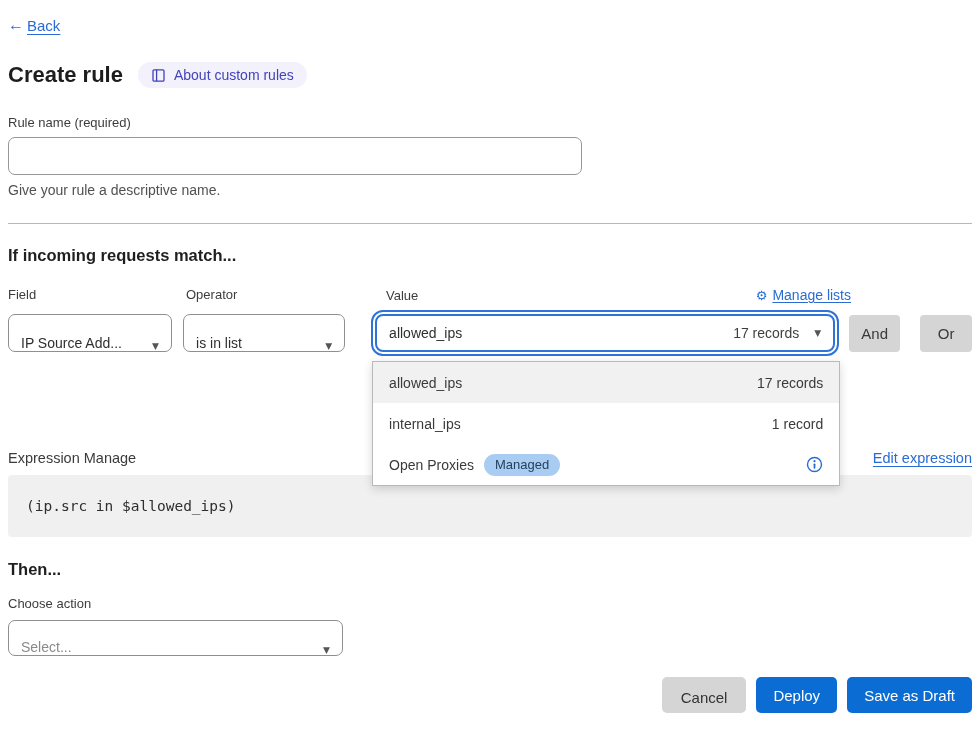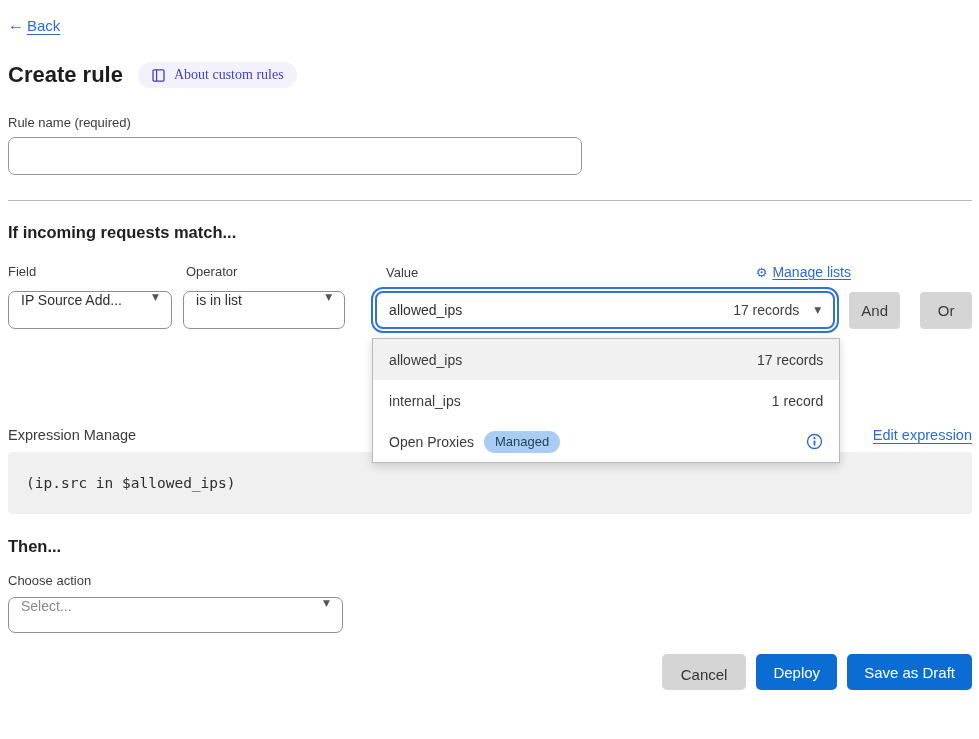--- a/index.html
+++ b/index.html
@@ -19,21 +19,21 @@
   .back-row{padding-top:16px;}
   .back-link{display:inline-flex;align-items:center;gap:3px;color:var(--link-blue);
     font-size:15px;cursor:pointer;text-decoration:none;}
   .back-link .arrow{font-size:16px;line-height:1;}
   .back-link .back-text{text-decoration:underline;text-underline-offset:3px;}
 
   
   .title-row{margin-top:28px;display:flex;align-items:center;gap:15px;}
   .page-title{font-size:22px;font-weight:700;color:#1d1d1d;}
   .about-badge{display:inline-flex;align-items:center;gap:8px;background:var(--badge-bg,#f2f1fc);
-    color:var(--badge-text,#4242ba);font-size:14px;padding:5px 13px;border-radius:15px;cursor:pointer;font-family:Liberation Serif, serif;}
+    color:var(--badge-text,#4242ba);font-size:14px;padding:5px 13px;border-radius:15px;cursor:pointer;}
   .about-badge svg{display:block;}
 
   
   .field-label{font-size:13px;color:#3c3c3c;}
   .rule-name-label{margin-top:27px;}
   .rule-name-input{margin-top:7px;width:574px;height:38px;border:1px solid #979797;
     border-radius:7px;font-size:14px;padding:0 11px;color:#333;display:block;outline:none;
     font-family:"Liberation Sans","DejaVu Sans",sans-serif;}
   .helper-text{margin-top:7px;font-size:14px;color:#515151;}
 
@@ -49,21 +49,21 @@
   .col-value{width:470px;margin-right:14px;position:relative;margin-left:20px;}
   .label-row{display:flex;margin-bottom:11px;}
   .label-row .col-value{display:flex;justify-content:space-between;align-items:baseline;}
   .label-row .col-value .field-label{padding-left:5px;}
   .manage-lists{display:inline-flex;align-items:center;gap:5px;color:var(--link-blue);
     font-size:14px;cursor:pointer;}
   .manage-lists .link-text{text-decoration:underline;text-underline-offset:2px;}
   .gear{font-size:13px;line-height:1;font-family:"DejaVu Sans",sans-serif;}
 
   .select-box{height:38px;border:1px solid #8f8f8f;border-radius:7px;background:#fff;
-    display:flex;align-items:flex-start;padding:0 12px;font-size:14px;color:#2f2f2f;cursor:pointer;}
+    display:flex;align-items:flex-end;padding:0 12px;font-size:14px;color:#2f2f2f;cursor:pointer;}
   .select-box .caret{margin-left:auto;color:#555;font-size:9px;font-family:"DejaVu Sans",sans-serif;}
 
   .value-combo{height:38px;background:#fff;border:2px solid var(--focus-blue);border-radius:8px;
     outline:2px solid var(--focus-blue);outline-offset:2px;display:flex;align-items:center;
     padding:0 12px;font-size:14px;color:#2f2f2f;cursor:pointer;}
   .value-combo .records{margin-left:auto;color:#3f3f3f;}
   .value-combo .caret{margin-left:15px;color:#555;font-size:9px;font-family:"DejaVu Sans",sans-serif;}
 
   .logic-btn{height:37px;border:none;border-radius:4px;background:#d5d5d5;color:#3a3a3a;
     font-size:15px;cursor:pointer;margin-top:1px;font-family:inherit;}
@@ -121,20 +121,21 @@
       <svg width="15" height="15" viewBox="0 0 15 15">
         <rect x="2" y="1.8" width="11" height="11.4" rx="1.2" fill="none" stroke="currentColor" stroke-width="1.3"></rect>
         <line x1="5.6" y1="1.8" x2="5.6" y2="13.2" stroke="currentColor" stroke-width="1.3"></line>
       </svg>
       <span>About custom rules</span>
     </span>
   </div>
 
   <div class="field-label rule-name-label">Rule name (required)</div>
   <input class="rule-name-input" type="text" value="" style="">
+  <div class="helper-text">Give your rule a descriptive name.</div>
 
   <hr class="divider">
 
   <div class="section-heading">If incoming requests match...</div>
 
   <div class="cond">
     <div class="label-row">
       <div class="col-field field-label">Field</div>
       <div class="col-operator field-label">Operator</div>
       <div class="col-value">

